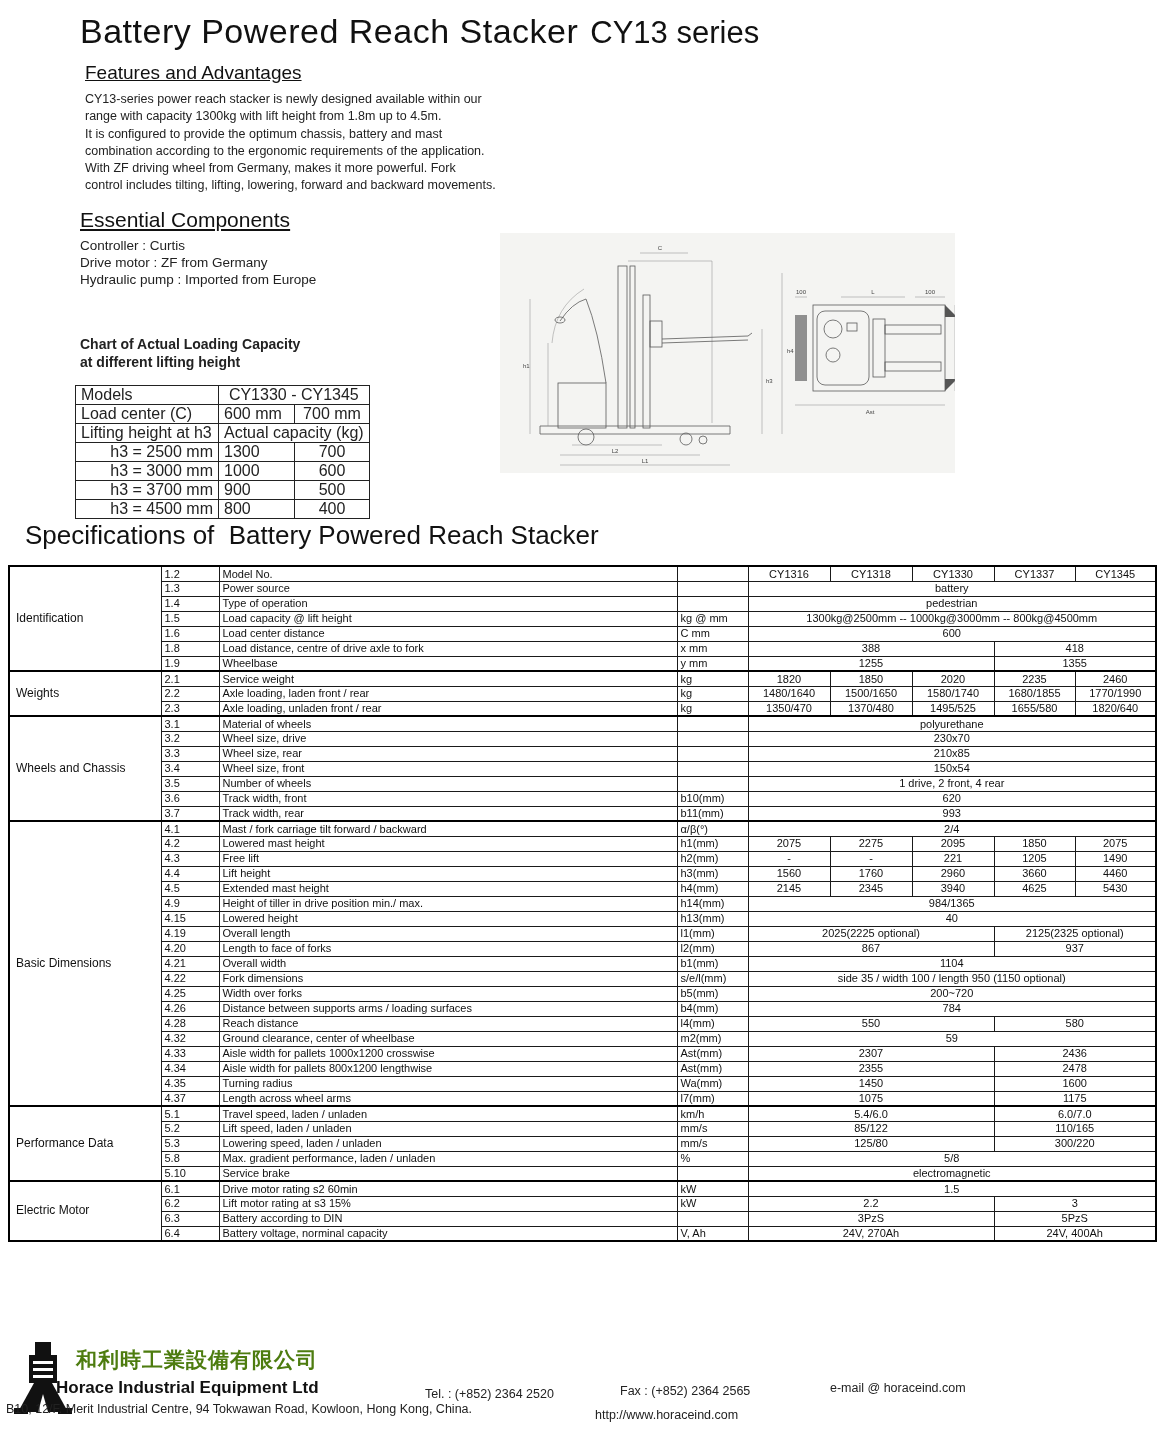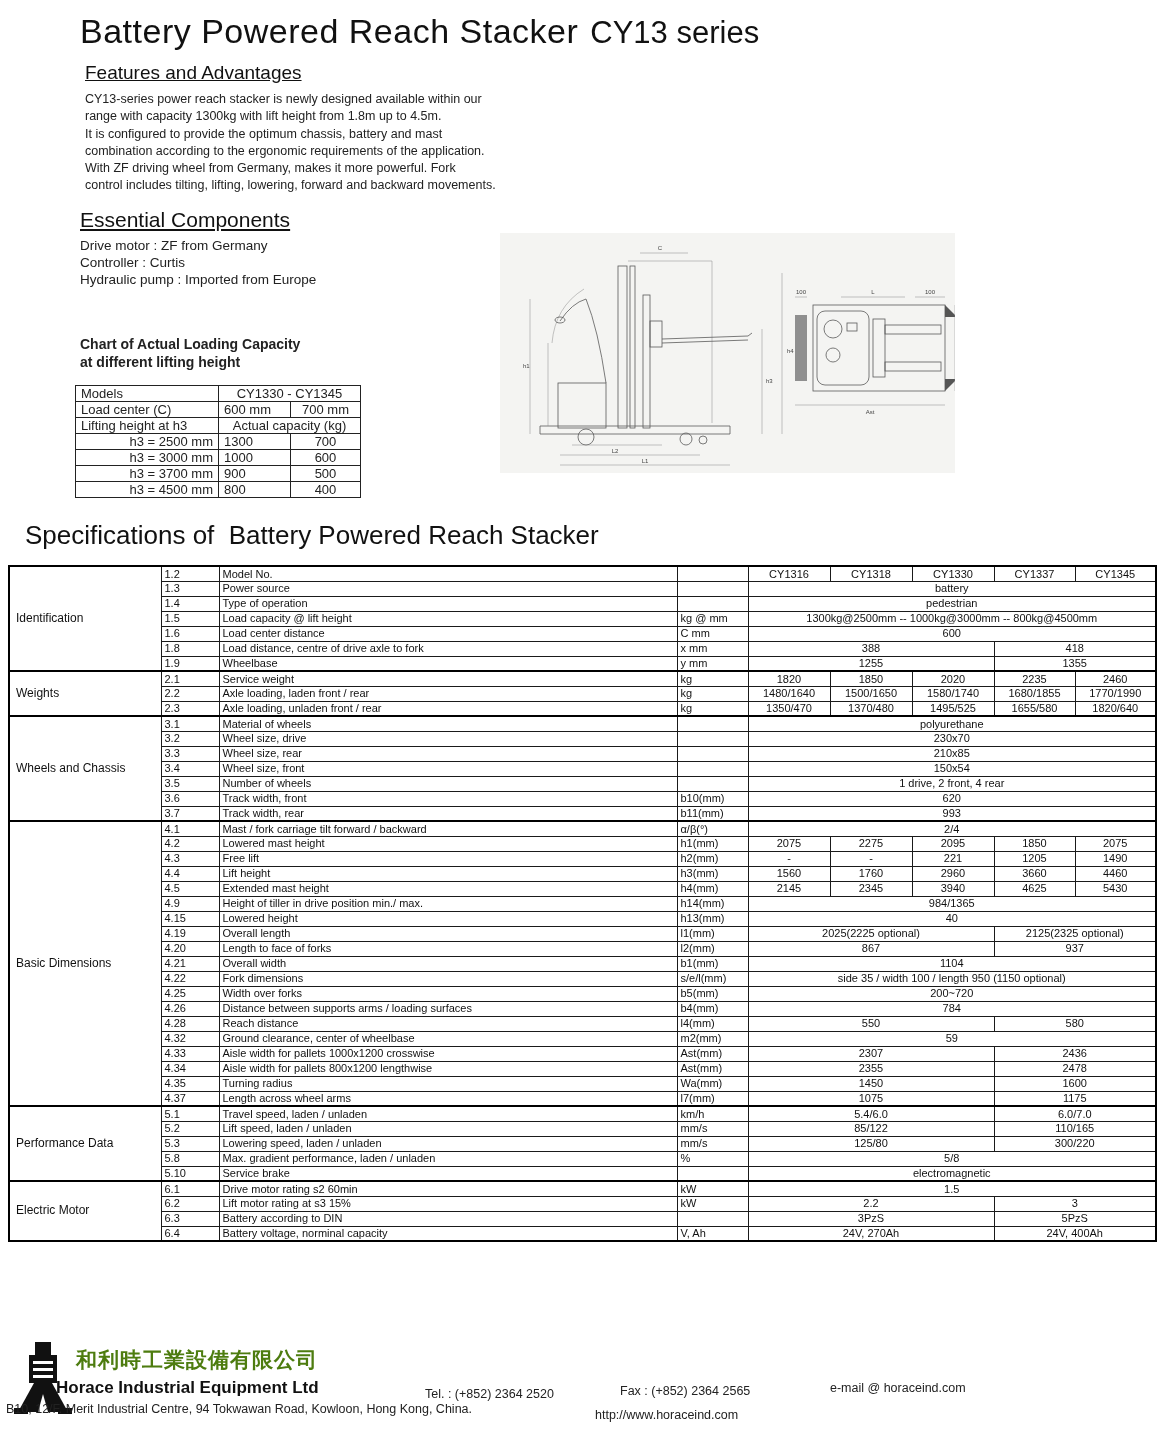--- a/index.html
+++ b/index.html
@@ -21,21 +21,21 @@
   .sec-head2 { font-size:21px; color:#111; text-decoration:underline; margin-bottom:5px; }
   .comp-line { font-size:13.5px; line-height:17px; color:#222; }
 
   
   .chart-head { left:80px; top:336px; }
   .chart-head .ch1 { font-size:14px; font-weight:bold; color:#222; }
   .chart-head .ch2 { font-size:14px; font-weight:bold; color:#222; margin-top:2px; }
 
   
   .load-table { left:75px; top:385px; border-collapse:collapse; table-layout:fixed; }
-  .load-table td { border:1px solid #222; font-size:13px; height:16px; padding:0 5px; white-space:nowrap; overflow:hidden; color:#222; }
+  .load-table td { border:1px solid #222; font-size:16px; height:16px; padding:0 5px; white-space:nowrap; overflow:hidden; color:#222; }
   .load-table .c1 { width:143px; }
   .load-table .c2 { width:72px; }
   .load-table .c3 { width:70px; text-align:center; }
   .load-table .right { text-align:right; }
   .load-table .center { text-align:center; }
 
   
   .diagram { left:500px; top:233px; width:455px; height:240px; }
 
   
@@ -77,22 +77,22 @@
   <div class="para-line">CY13-series power reach stacker is newly designed available within our</div>
   <div class="para-line">range with capacity 1300kg with lift height from 1.8m up to 4.5m.</div>
   <div class="para-line">It is configured to provide the optimum chassis, battery and mast</div>
   <div class="para-line">combination according to the ergonomic requirements of the application.</div>
   <div class="para-line">With ZF driving wheel from Germany, makes it more powerful. Fork</div>
   <div class="para-line">control includes tilting, lifting, lowering, forward and backward movements.</div>
 </div>
 
 <div class="abs components">
   <div class="sec-head2">Essential Components</div>
+  <div class="comp-line">Controller :  Curtis</div>
   <div class="comp-line">Drive motor :  ZF from Germany</div>
-  <div class="comp-line">Controller :  Curtis</div>
   <div class="comp-line">Hydraulic pump :  Imported from Europe</div>
 </div>
 
 <div class="abs chart-head">
   <div class="ch1">Chart of Actual Loading Capacity</div>
   <div class="ch2">at different lifting height</div>
 </div>
 
 <table class="abs load-table">
   <tbody>

